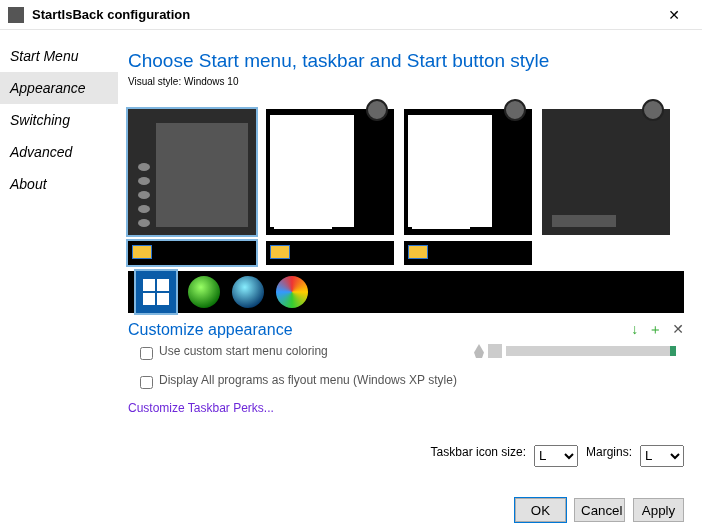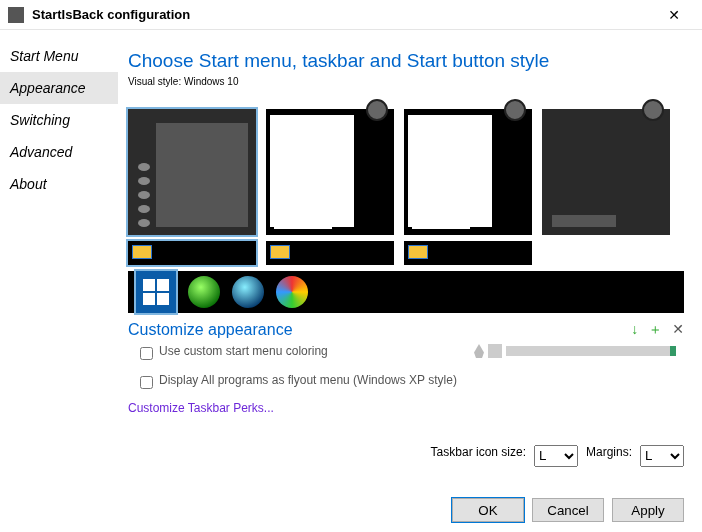--- a/index.html
+++ b/index.html
@@ -30,21 +30,21 @@
   .cb-row.active { color: #000; }
   .slider-stub { margin-left: auto; display: flex; align-items: center; gap: 4px; }
   .slider-stub .drop { width: 10px; height: 14px; background: #bbb; clip-path: polygon(50% 0,100% 60%,80% 100%,20% 100%,0 60%); }
   .slider-stub .track { width: 170px; height: 10px; background: #d0d0d0; position: relative; }
   .slider-stub .track::after { content:''; position:absolute; right:0; width:6px; height:10px; background:#396; }
   .slider-stub .knob { width:14px; height:14px; background:#ccc; }
   .link { color: #6d28d9; font-size: 12px; margin-top: 4px; }
   .footer { margin-top: auto; display: flex; gap: 8px; font-size: 12px; padding-top:8px;}
   .footer .spacer { flex: 1; }
   .footer select { width: 44px; height: 22px; }
-  .footer button { width: 72px; height: 24px; background: #e1e1e1; border: 1px solid #adadad; }
+  .footer button { width: 51px; height: 24px; background: #e1e1e1; border: 1px solid #adadad; }
   .footer button.primary { outline: 1px solid #0078d7; }
   
   .mt1 { background:#2c2c2c; border:4px solid #2c2c2c; }
   .mt1 .pane { position:absolute; left:24px; top:10px; width:92px; height:104px; background:#555; }
   .mt1 .sidecol { position:absolute; left:6px; top:50px; width:14px; height:64px; display:flex; flex-direction:column; gap:6px; }
   .mt1 .sidecol span { width:12px;height:12px;background:#888;border-radius:50%; }
   .mt2,.mt3 { background:#000; }
   .mt2 .pane,.mt3 .pane { position:absolute; left:4px; top:6px; width:84px; height:112px; background:#fff; }
   .mt2 .search,.mt3 .search { position:absolute; left:8px; bottom:6px; width:58px; height:12px; background:#fff; }
   .mt4 { background:#2a2a2a; }

